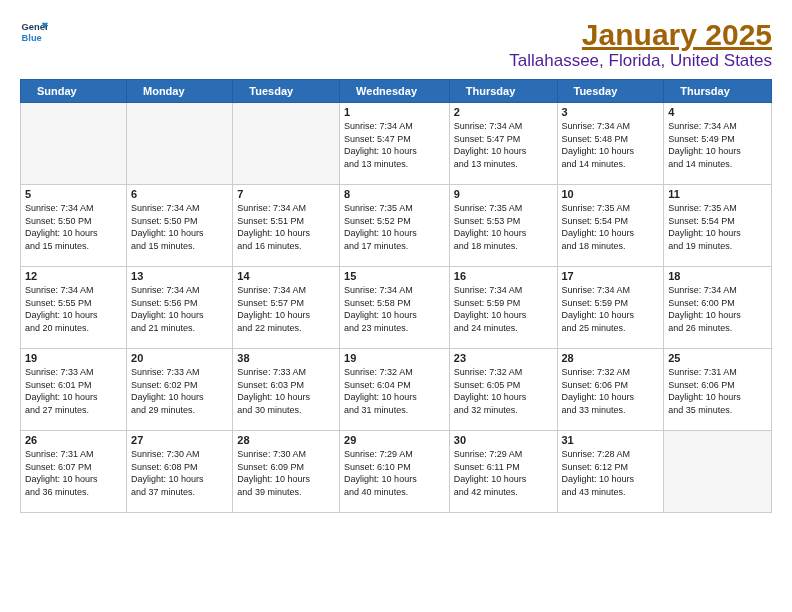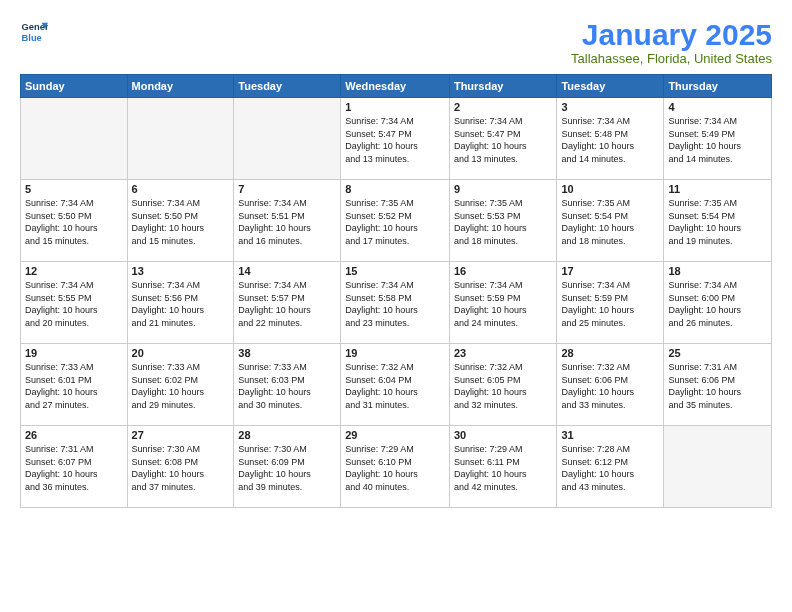--- a/index.html
+++ b/index.html
@@ -30,38 +30,39 @@
     .logo-icon {
       width: 28px;
       height: 28px;
     }
     .title-block {
       text-align: right;
     }
     .month-title {
       font-size: 30px;
       font-weight: bold;
-      color: #3b82f6;
+      color: #a16207;
       line-height: 1.1;
+      text-decoration: underline;
     }
     .subtitle {
-      font-size: 13px;
-      color: #4d7c0f;
+      font-size: 17px;
+      color: #4c1d95;
     }
     .calendar {
       width: 100%;
       border-collapse: collapse;
       border: 1px solid #bbb;
     }
     .calendar th {
       background: #2a6db5;
       color: #fff;
       font-size: 11px;
       font-weight: bold;
-      padding: 5px 4px;
+      padding: 5px 16px;
       text-align: left;
       border: 1px solid #2060a0;
     }
     .calendar td {
       vertical-align: top;
       border: 1px solid #ccc;
       padding: 3px 4px;
       width: 113px;
       height: 82px;
       background: #fff;

